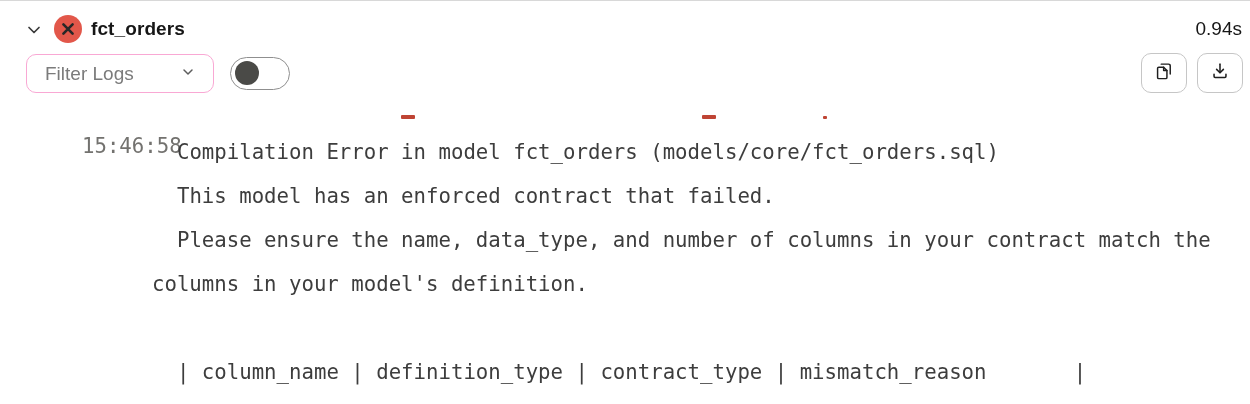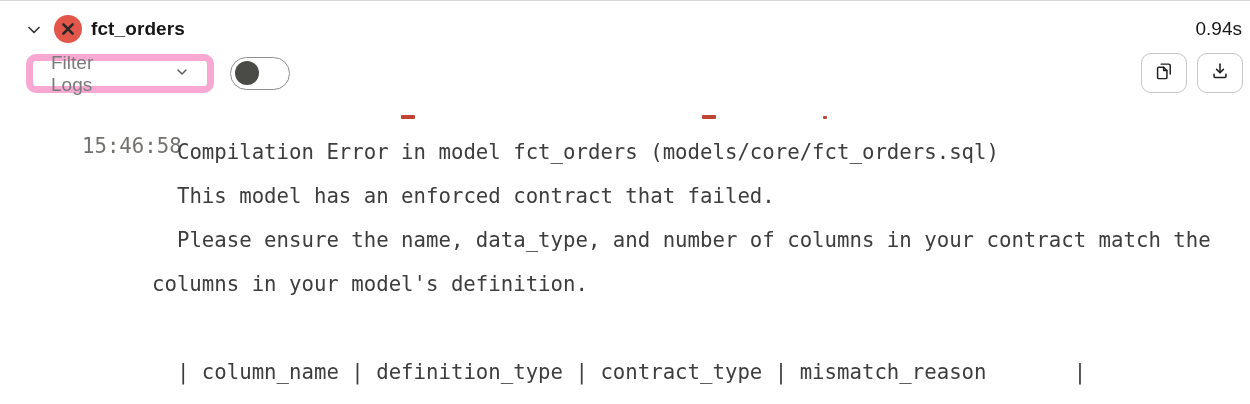--- a/index.html
+++ b/index.html
@@ -22,21 +22,21 @@
     font-size: 19px; font-weight: 700; color: #161616; letter-spacing: .1px;
   }
   .hdr-duration {
     position: absolute; right: 8px; top: 17px;
     font-size: 19px; font-weight: 400; color: #161616;
   }
 
   
   .filter-btn {
     position: absolute; left: 26px; top: 53px; width: 188px; height: 39px;
-    border: 7px solid #f9a8d4; border-radius: 10px; background: #fff;
+    border: 1px solid #f9a8d4; border-radius: 10px; background: #fff;
     display: flex; align-items: center; justify-content: space-between;
     padding: 0 17px 0 18px; cursor: pointer; gap: 42px;
   }
   .filter-btn .label { font-size: 19px; color: #7b7b7b; font-weight: 500; }
   .toggle {
     position: absolute; left: 230px; top: 56px; width: 60px; height: 33px;
     border: 1.5px solid #8f8f8f; border-radius: 17px; background: #fff; cursor: pointer;
   }
   .toggle .knob {
     position: absolute; left: 4px; top: 3px; width: 24px; height: 24px;

